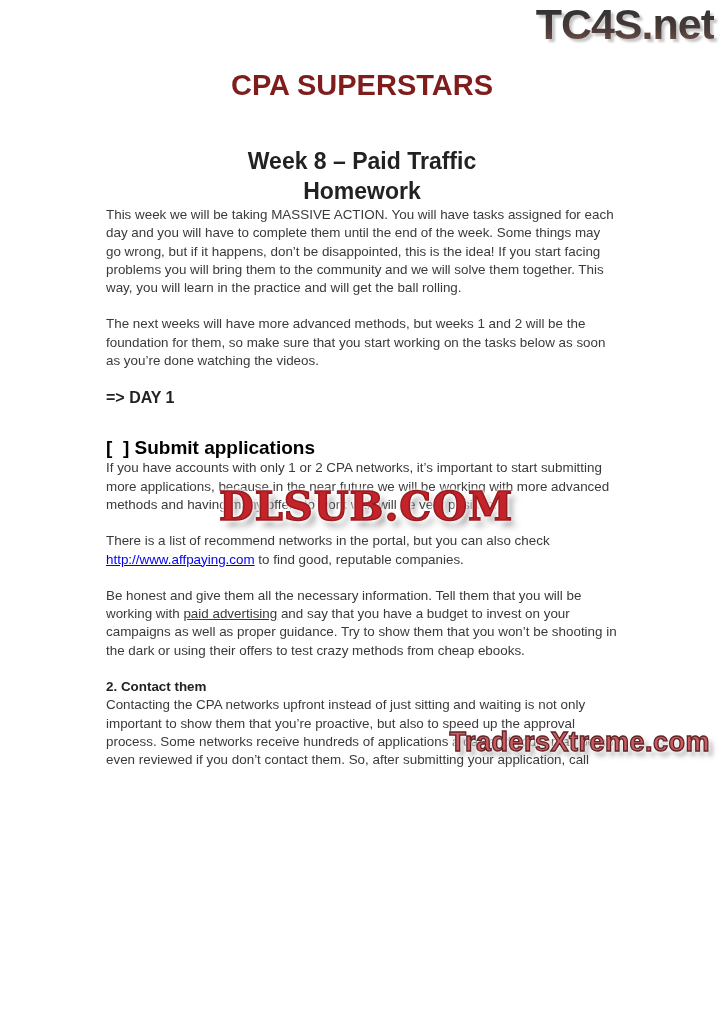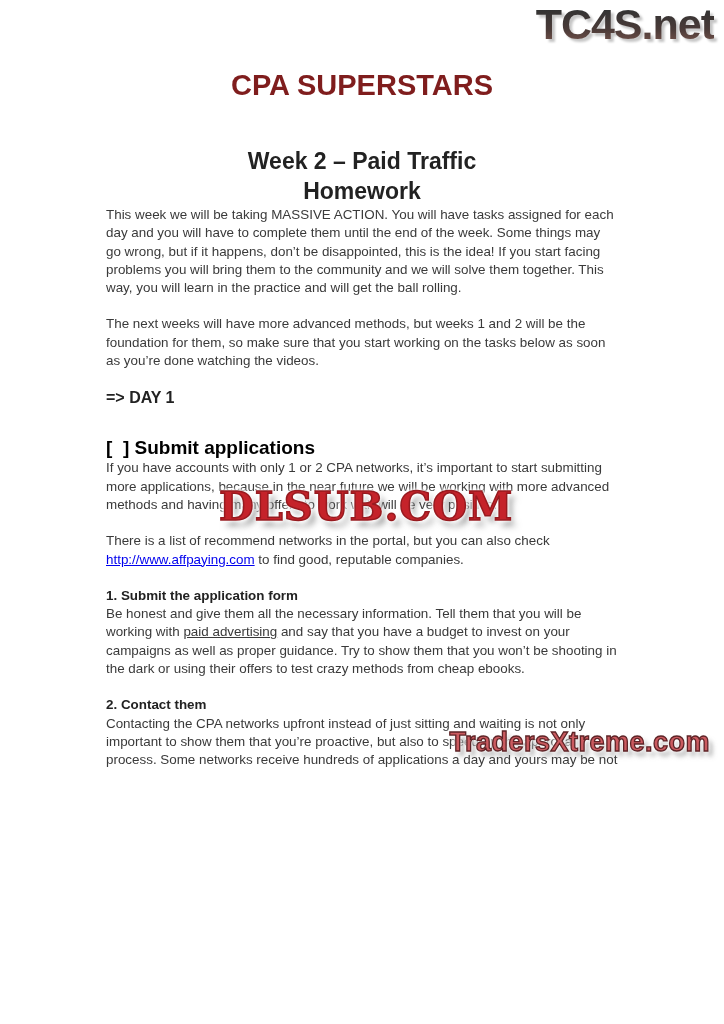--- a/index.html
+++ b/index.html
@@ -126,37 +126,36 @@
 </head>
 <body>
 
 <div class="page">
 
   <div class="tc4s">TC4S.net</div>
 
   <h1 class="title">CPA SUPERSTARS</h1>
 
   <div class="subtitle">
-    <div>Week 2 – Paid Traffic</div>
+    <div>Week 8 – Paid Traffic</div>
     <div>Homework</div>
   </div>
 
   <div class="content">
     <p class="p-intro1">This week we will be taking MASSIVE ACTION. You will have tasks assigned for each day and you will have to complete them until the end of the week. Some things may go wrong, but if it happens, don’t be disappointed, this is the idea! If you start facing problems you will bring them to the community and we will solve them together. This way, you will learn in the practice and will get the ball rolling.</p>
     <p>The next weeks will have more advanced methods, but weeks 1 and 2 will be the foundation for them, so make sure that you start working on the tasks below as soon as you’re done watching the videos.</p>
 
     <h2 class="day-heading">=&gt; DAY 1</h2>
 
     <h3 class="task-heading">[  ] Submit applications</h3>
     <p>If you have accounts with only 1 or 2 CPA networks, it’s important to start submitting more applications, because in the near future we will be working with more advanced methods and having many offers to work with will be very positive.</p>
 
     <p><span>There is a list of recommend networks in the portal, but you can also check </span><a class="link" href="#">http://www.affpaying.com</a><span> to find good, reputable companies.</span></p>
 
 
-    <h4 class="step-heading">1. Submit the application form</h4>
     <p><span>Be honest and give them all the necessary information. Tell them that you will be working with </span><span class="u">paid advertising</span><span> and say that you have a budget to invest on your campaigns as well as proper guidance. Try to show them that you won’t be shooting in the dark or using their offers to test crazy methods from cheap ebooks.</span></p>
 
     <h4 class="step-heading">2. Contact them</h4>
     <p>Contacting the CPA networks upfront instead of just sitting and waiting is not only important to show them that you’re proactive, but also to speed up the approval process. Some networks receive hundreds of applications a day and yours may be not even reviewed if you don’t contact them. So, after submitting your application, call them or contact them using an instant messenger. You can get their affiliate managers’ IDs at Affiliate Paying (just find the network’s page there).</p>
   </div>
 
   <div class="dlsub">DLSUB.COM</div>
 
   <div class="traders">TradersXtreme.com</div>
 

